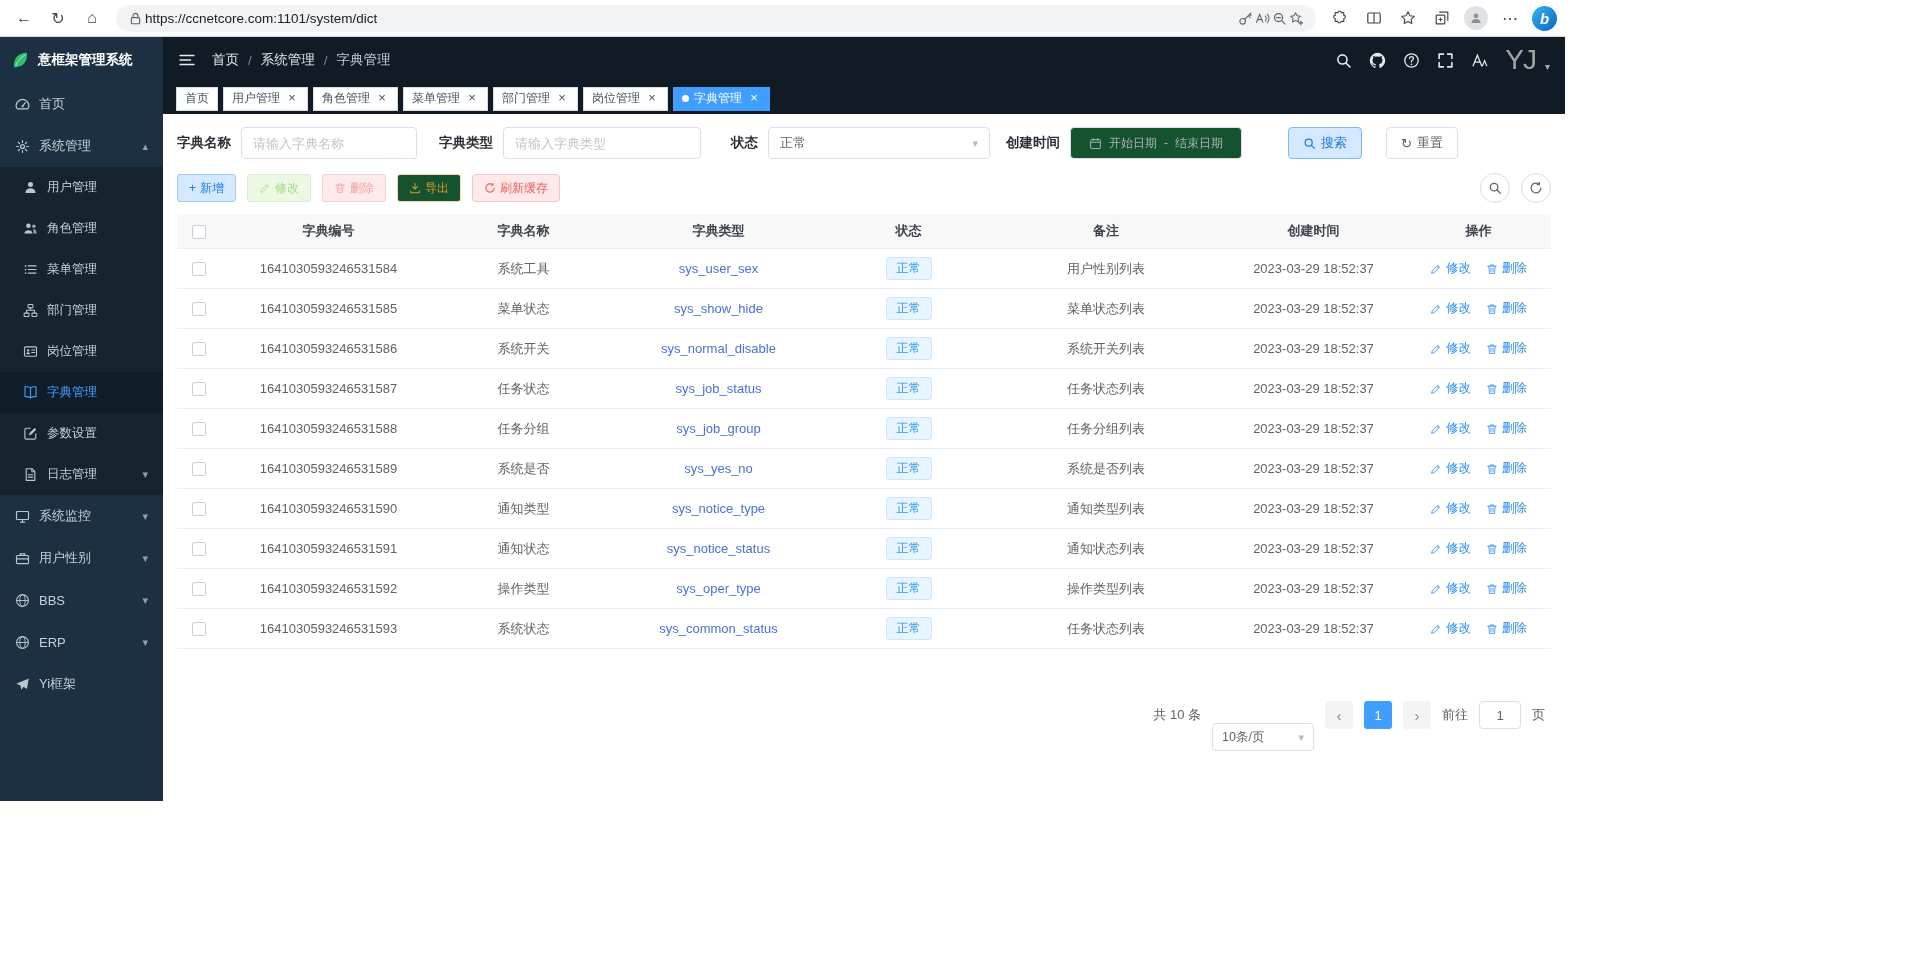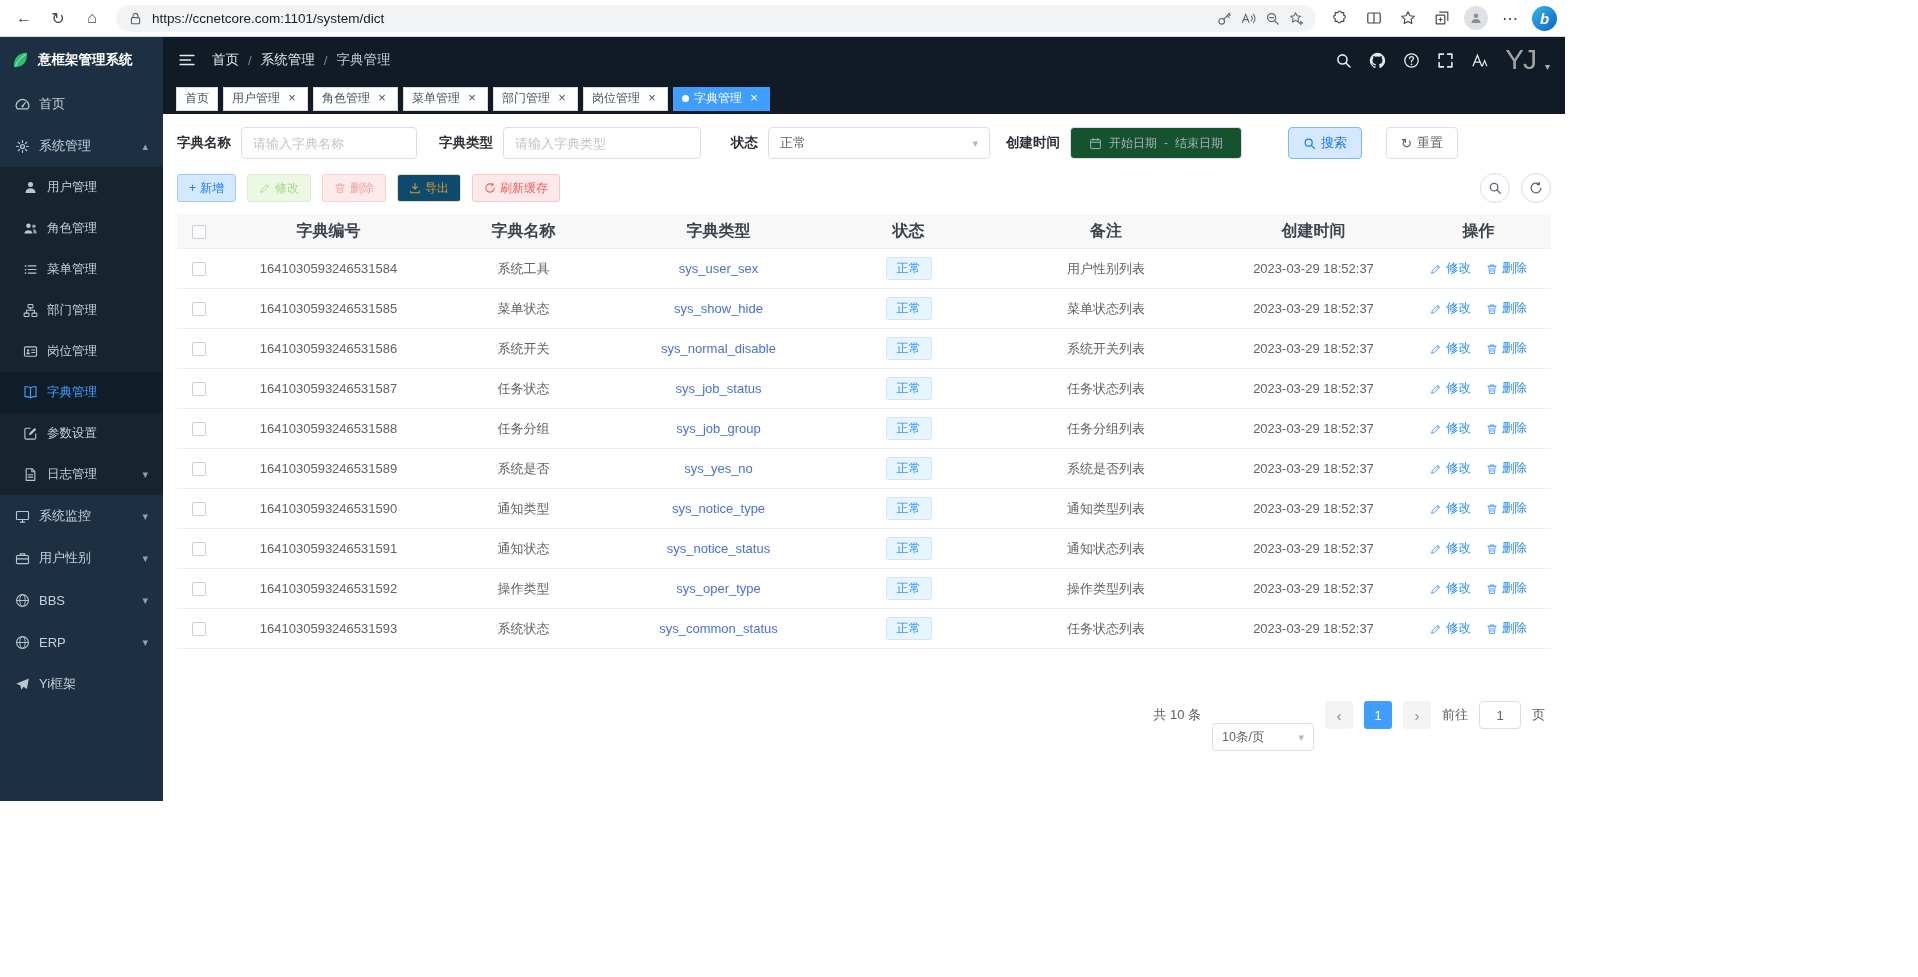--- a/index.html
+++ b/index.html
@@ -7,21 +7,21 @@
   body { font-family:"Liberation Sans","DejaVu Sans",sans-serif; }
   .page { width:1918px; height:977px; background:#fff; position:relative; overflow:hidden; }
   .bwindow { width:1565px; height:977px; background:#fff; }
 
   svg.ic { width:16px; height:16px; display:block; }
 
   
   .chrome { height:37px; display:flex; align-items:center; padding:0 8px; gap:2px; background:#fff; border-bottom:1px solid #dadada; }
   .cbtn { width:32px; height:30px; border-radius:4px; display:flex; align-items:center; justify-content:center; color:#474747; font-size:16px; cursor:pointer; flex:none; }
   .cbtn svg.ic { color:#474747; }
-  .urlbar { flex:1; height:27px; background:#f1f3f4; border-radius:14px; display:flex; align-items:center; padding:0 12px; gap:9px; margin:0 6px; min-width:0; }
+  .urlbar { flex:1; height:27px; background:#f1f3f4; border-radius:14px; display:flex; align-items:center; padding:0 12px; gap:2px; margin:0 6px; min-width:0; }
   .urlbar svg.ic { width:15px; height:15px; color:#5f6368; flex:none; cursor:pointer; }
   .url { flex:1; font-size:13.5px; color:#202124; text-align:left; white-space:nowrap; overflow:hidden; }
   .avatar { width:24px; height:24px; border-radius:50%; background:#dfe1e5; display:flex; align-items:center; justify-content:center; margin:0 4px; cursor:pointer; flex:none; }
   .avatar svg.ic { width:14px; height:14px; color:#8a8f98; }
   .bing { width:25px; height:25px; border-radius:50%; background:linear-gradient(135deg,#35b6e8,#0b64c5); color:#fff; font-weight:bold; font-style:italic; font-size:15px; display:flex; align-items:center; justify-content:center; margin-left:4px; cursor:pointer; flex:none; }
 
   
   .app { display:flex; height:764px; background:#fff; }
 
   
@@ -75,29 +75,29 @@
   .btn-search { background:#d4e9ff; border-color:#7db9f5; color:#1a77e8; }
   .btn-reset { border-color:#dcdfe6; color:#5a6068; margin-left:24px; }
   .btn-reset .g { font-size:13px; }
 
   .toolbar { display:flex; align-items:center; gap:11px; margin-bottom:11px; }
   .sbtn { height:28px; border-radius:3px; padding:0 11px; font-size:12px; display:inline-flex; align-items:center; gap:4px; border:1px solid transparent; cursor:pointer; font-family:inherit; white-space:nowrap; }
   .sbtn svg.ic { width:12px; height:12px; }
   .sbtn-add   { background:#d4e9ff; border-color:#9fcdfb; color:#1f7cf0; }
   .sbtn-edit  { background:#edf8e4; border-color:#d9efc8; color:#a4d989; cursor:not-allowed; }
   .sbtn-del   { background:#fdebeb; border-color:#f9d2d2; color:#f2a0a0; cursor:not-allowed; }
-  .sbtn-exp   { background:#0c4a6e; border-color:#f3dcae; color:#e0962c; }
+  .sbtn-exp   { background:#14532d; border-color:#f3dcae; color:#e0962c; }
   .sbtn-cache { background:#fde9e9; border-color:#f7c6c6; color:#f25c5c; }
   .tool-right { margin-left:auto; display:flex; gap:11px; }
   .circle { width:30px; height:30px; border-radius:50%; border:1px solid #d9dce2; display:flex; align-items:center; justify-content:center; color:#5c6470; cursor:pointer; background:#fff; }
   .circle svg.ic { width:14px; height:14px; }
 
   
   .thead, .trow { display:grid; grid-template-columns:44px 215px 175px 215px 165px 230px 185px 1fr; align-items:center; border-bottom:1px solid #ebeef5; }
-  .thead { background:#f8f8f9; height:35px; font-weight:bold; color:#3c434d; font-size:16px;font-family:Liberation Serif, serif; }
+  .thead { background:#f8f8f9; height:35px; font-weight:bold; color:#3c434d; font-size:13px;font-family:Liberation Serif, serif; }
   .trow { height:40px; font-size:13px; color:#606266; background:#fff; }
   .th, .td { text-align:center; padding:0 6px; white-space:nowrap; overflow:hidden; text-overflow:ellipsis; }
   .cb { width:14px; height:14px; border:1px solid #c9ced8; border-radius:2px; display:inline-block; background:#fff; vertical-align:middle; cursor:pointer; }
   .type-link { color:#4a70d8; cursor:pointer; text-decoration:none; }
   .tag { background:#e8f4ff; border:1px solid #cde6ff; color:#2f93f6; font-size:12px; padding:2px 10px; border-radius:3px; display:inline-block; line-height:1.35; }
   .ops { display:flex; justify-content:center; gap:15px; }
   .ops a { color:#2d8cf0; font-size:12.5px; display:inline-flex; align-items:center; gap:4px; cursor:pointer; text-decoration:none; }
   .ops svg.ic { width:12px; height:12px; }
 
   

